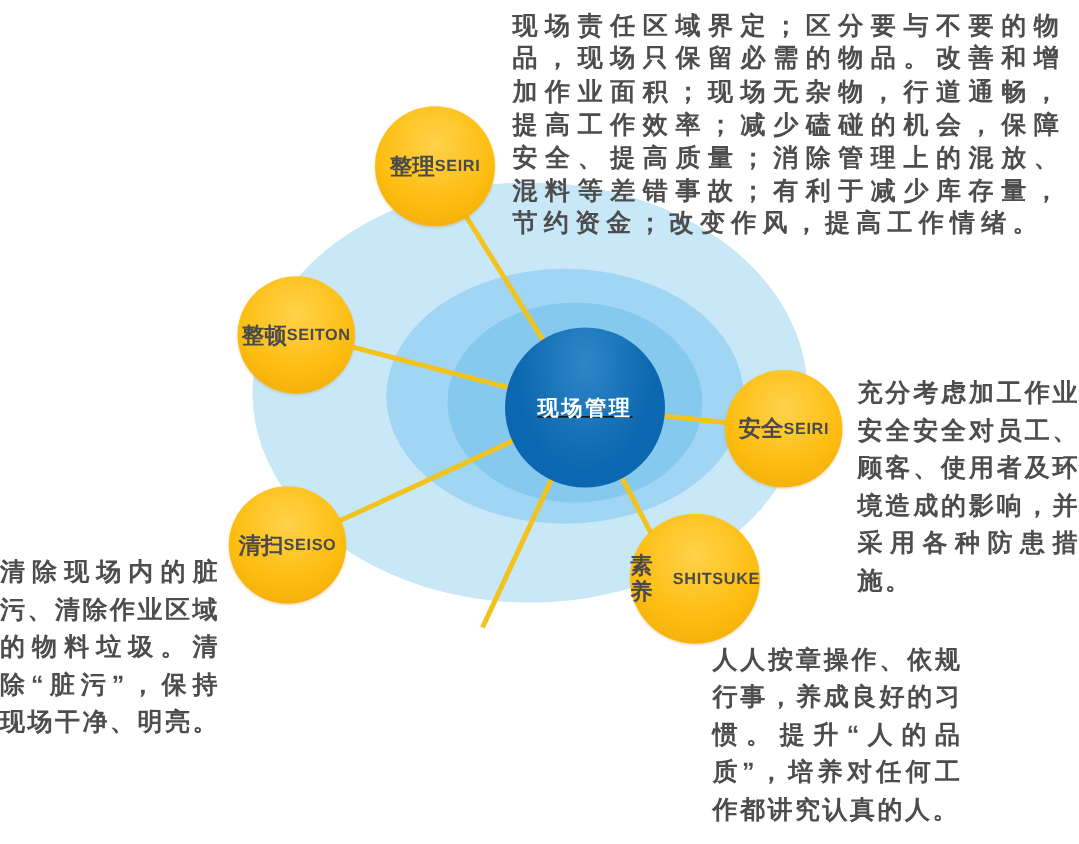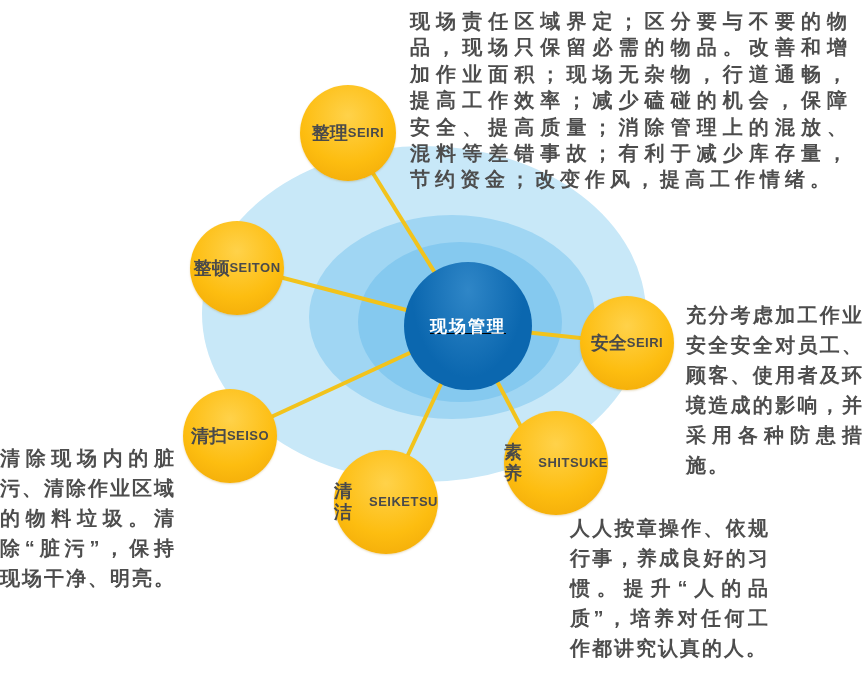--- a/index.html
+++ b/index.html
@@ -128,24 +128,20 @@
     <div class="node-en">SEIRI</div>
   </div>
   <div class="node node-seiton">
     <div class="node-zh">整顿</div>
     <div class="node-en">SEITON</div>
   </div>
   <div class="node node-seiso">
     <div class="node-zh">清扫</div>
     <div class="node-en">SEISO</div>
   </div>
-  <div class="node node-seiketsu">
-    <div class="node-zh">清洁</div>
-    <div class="node-en">SEIKETSU</div>
-  </div>
   <div class="node node-shitsuke">
     <div class="node-zh">素养</div>
     <div class="node-en">SHITSUKE</div>
   </div>
   <div class="node node-safety">
     <div class="node-zh">安全</div>
     <div class="node-en">SEIRI</div>
   </div>
 
   <div class="desc desc-seiri">现场责任区域界定；区分要与不要的物品，现场只保留必需的物品。改善和增加作业面积；现场无杂物，行道通畅，提高工作效率；减少磕碰的机会，保障安全、提高质量；消除管理上的混放、混料等差错事故；有利于减少库存量，节约资金；改变作风，提高工作情绪。</div>

